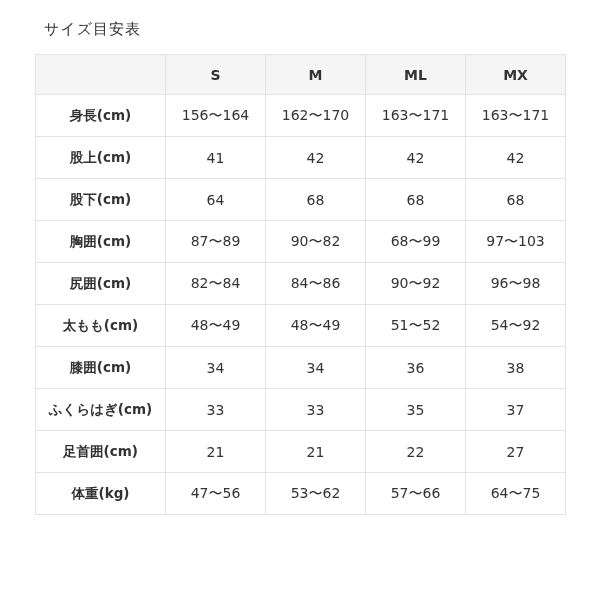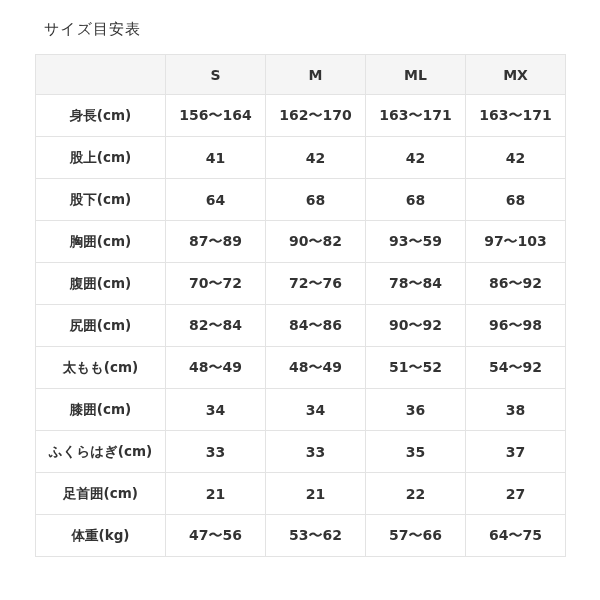--- a/index.html
+++ b/index.html
@@ -30,21 +30,20 @@
     background: #ffffff;
   }
   table.size-table th,
   table.size-table td {
     border: 1px solid #e3e3e3;
     text-align: center;
     vertical-align: middle;
     font-size: 14px;
     color: #333333;
     padding: 0;
-    font-weight: bold;
   }
   table.size-table thead tr {
     height: 40px;
   }
   table.size-table thead th {
     background: #f5f5f5;
     font-weight: 700;
   }
   table.size-table tbody tr {
     height: 42px;
@@ -99,29 +98,22 @@
           <th>股下(cm)</th>
           <td>64</td>
           <td>68</td>
           <td>68</td>
           <td>68</td>
         </tr>
         <tr>
           <th>胸囲(cm)</th>
           <td>87〜89</td>
           <td>90〜82</td>
-          <td>93〜59</td>
+          <td>68〜99</td>
           <td>97〜103</td>
-        </tr>
-        <tr>
-          <th>腹囲(cm)</th>
-          <td>70〜72</td>
-          <td>72〜76</td>
-          <td>78〜84</td>
-          <td>86〜92</td>
         </tr>
         <tr>
           <th>尻囲(cm)</th>
           <td>82〜84</td>
           <td>84〜86</td>
           <td>90〜92</td>
           <td>96〜98</td>
         </tr>
         <tr>
           <th>太もも(cm)</th>

